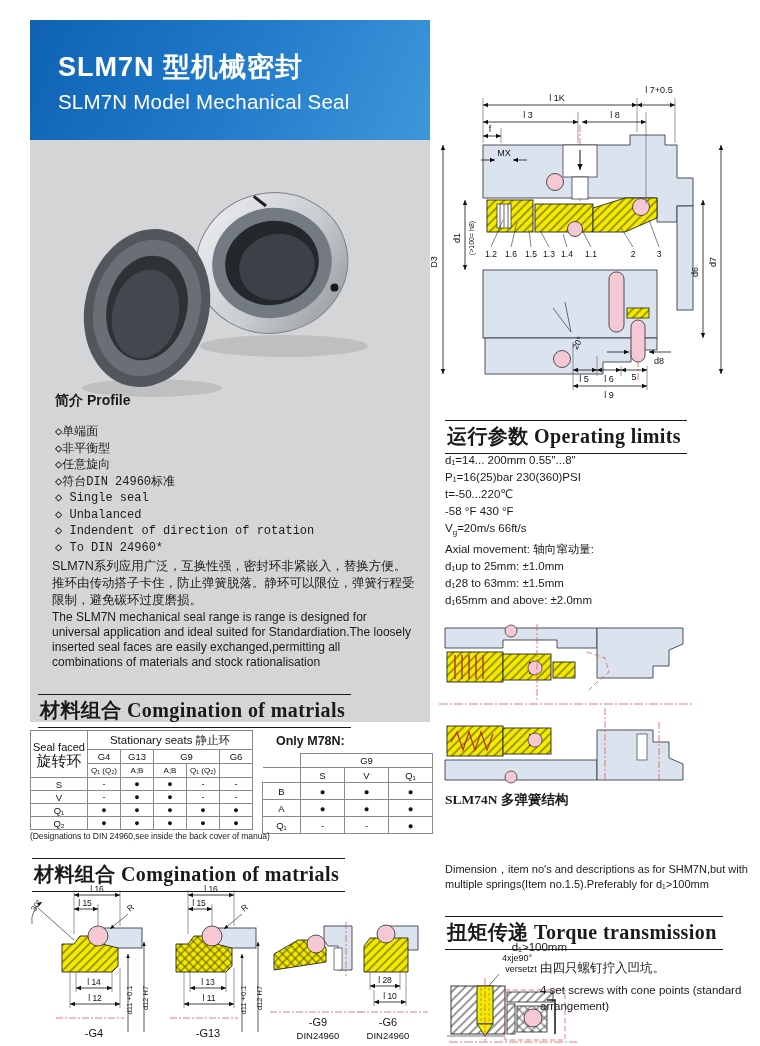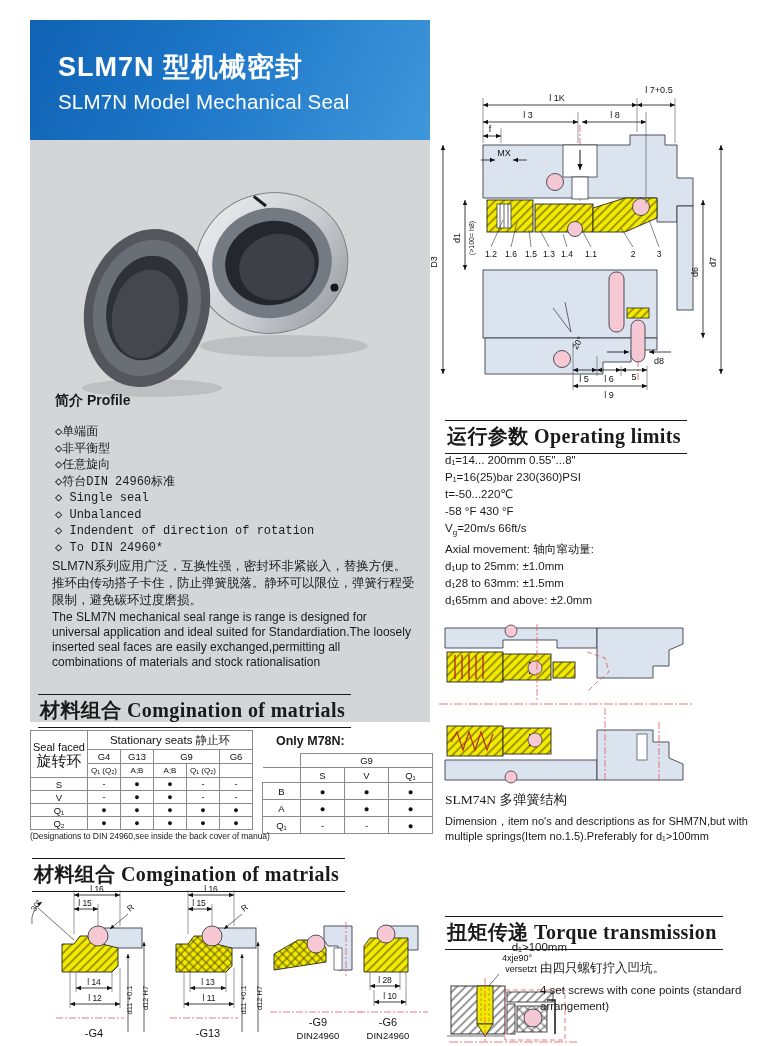--- a/index.html
+++ b/index.html
@@ -35,22 +35,22 @@
   .t2{font-size:9.5px;}
   .t2 td{border:1px solid #8a8a8a;padding:0;}
   .t2 .gr td{height:13px;}
   .t2 .cr td{height:14px;font-size:9.5px;}
   .t2 .dr td{height:16px;font-size:9.5px;}
   .m78-head{font-size:12.5px;font-weight:bold;margin-left:14px;}
   .footnote{font-size:8.6px;color:#222;letter-spacing:-0.1px;}
   
   .oplines div{font-size:11.5px;line-height:17px;white-space:nowrap;}
   .oplines sub{font-size:8px;}
-  .sl-head{font-family:"Liberation Serif","DejaVu Serif",serif;font-weight:normal;font-size:13.5px;text-align:center;}
-  .sl-text{font-size:11px;line-height:15px;}
+  .sl-head{font-family:"Liberation Serif","DejaVu Serif",serif;font-weight:bold;font-size:13.5px;text-align:center;}
+  .sl-text{font-size:11px;line-height:15px;margin-top:48px;}
   .cond{font-size:11.5px;text-align:right;}
   .tq-zh{font-family:"Liberation Serif","DejaVu Serif",serif;font-weight:normal;font-size:12.5px;}
   .tq-en{font-size:11.5px;line-height:15.5px;}
   svg text{font-family:"Liberation Sans","DejaVu Sans",sans-serif;fill:#111;}
 </style>
 </head>
 <body>
 
 <div class="page">
 

